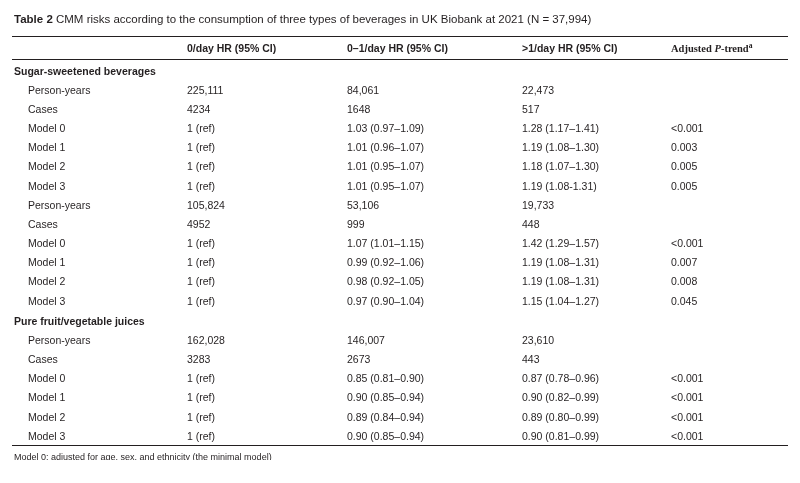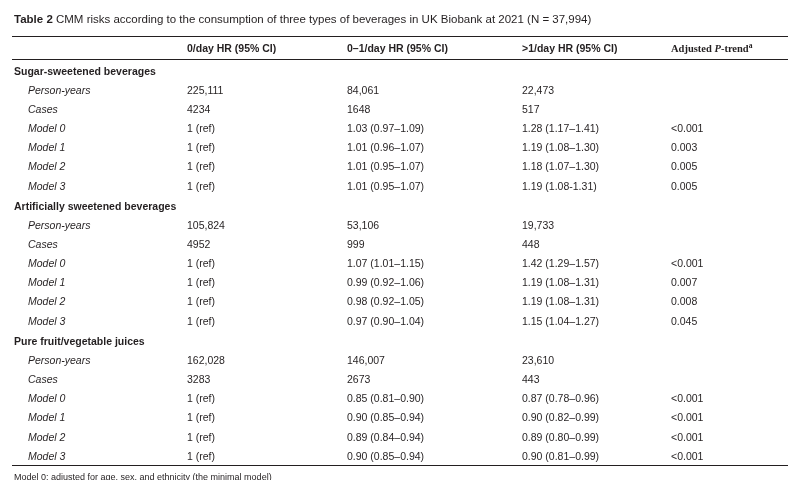--- a/index.html
+++ b/index.html
@@ -85,21 +85,20 @@
     color: #231f20;
   }
   tbody tr.group td {
     font-weight: bold;
     padding-top: 5px;
     padding-bottom: 3px;
     padding-left: 2px;
   }
   tbody td.label {
     padding-left: 16px;
-    font-style: italic;
   }
   tbody td.pcol {
     padding-left: 4px;
   }
   .footnote {
     font-size: 9px;
     color: #231f20;
     margin-top: 5px;
     padding-left: 2px;
     line-height: 12px;
@@ -176,23 +175,20 @@
         <td class="pcol">0.005</td>
       </tr>
       <tr>
         <td class="label">Model 3</td>
         <td>1 (ref)</td>
         <td>1.01 (0.95–1.07)</td>
         <td>1.19 (1.08-1.31)</td>
         <td class="pcol">0.005</td>
       </tr>
 
-      <tr class="group">
-        <td colspan="5">Artificially sweetened beverages</td>
-      </tr>
       <tr>
         <td class="label">Person-years</td>
         <td>105,824</td>
         <td>53,106</td>
         <td>19,733</td>
         <td class="pcol"></td>
       </tr>
       <tr>
         <td class="label">Cases</td>
         <td>4952</td>

